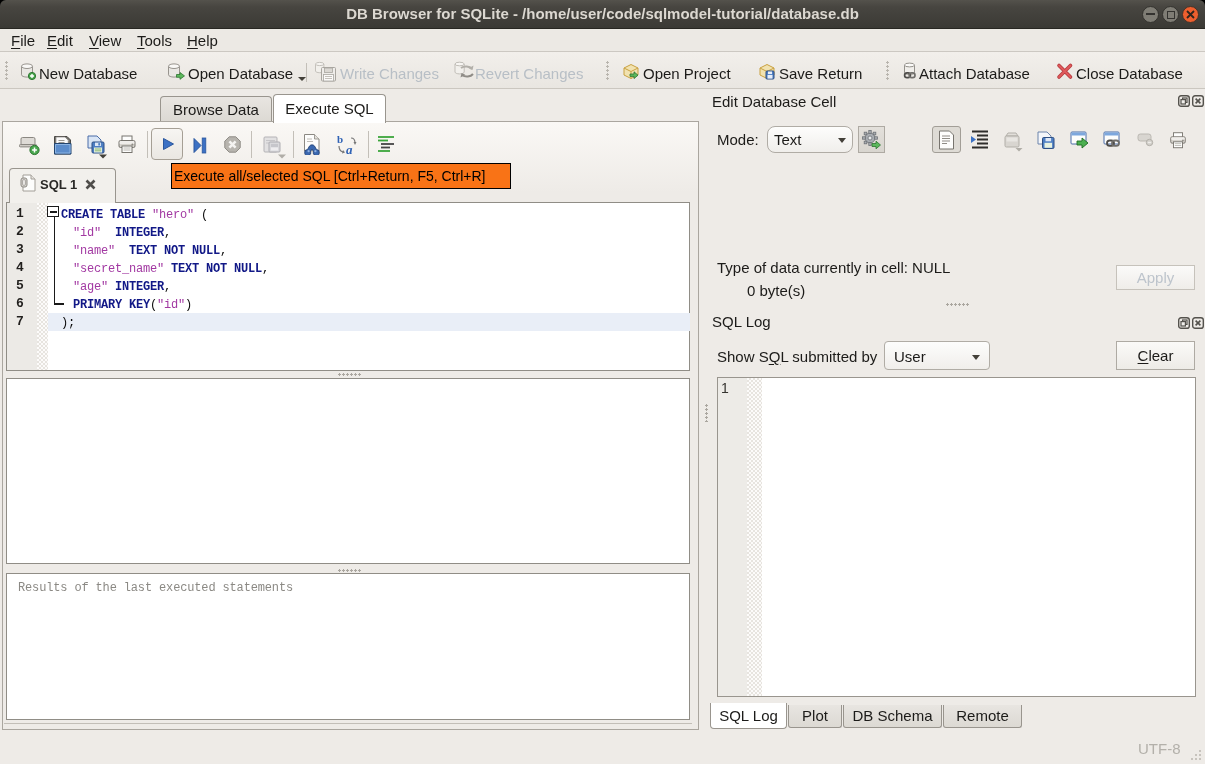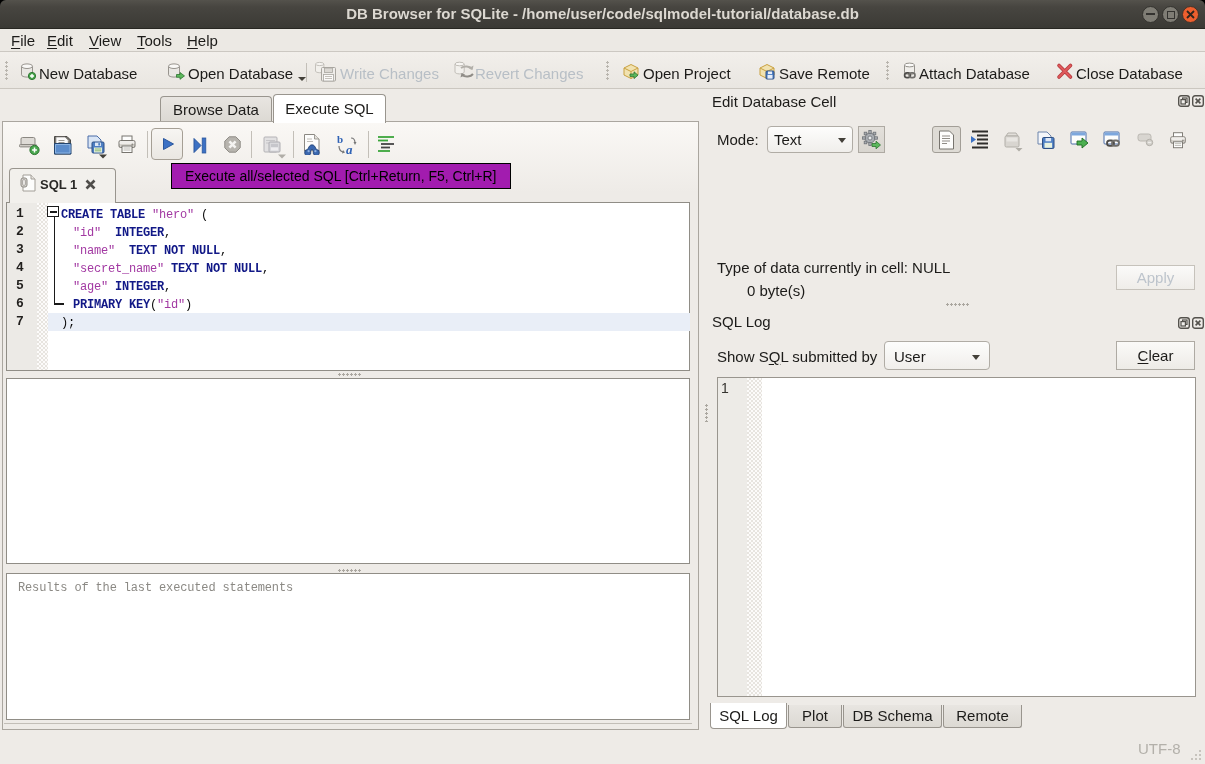--- a/index.html
+++ b/index.html
@@ -45,21 +45,21 @@
   .vdots{position:absolute;width:3px;height:18px;
     background-image:radial-gradient(circle at 1.5px 1.5px,#aaa69f 1px,transparent 1.1px);
     background-size:3px 4px;}
   
   .btn{position:absolute;box-sizing:border-box;border:1px solid #aeaaa3;border-radius:0;background:linear-gradient(#fbfaf8,#edebe7);font-size:15px;color:#1c1b19;text-align:center;}
   .btn.dis{background:linear-gradient(#fbfaf9,#efede9);border-color:#c6c2bb;color:#bdc4cc;}
   .combo{position:absolute;box-sizing:border-box;border:1px solid #b0aca5;border-radius:4px;background:linear-gradient(#fdfdfc,#f0eeeb);font-size:15px;color:#1c1b19;}
   .carr{position:absolute;width:0;height:0;border-left:4px solid transparent;border-right:4px solid transparent;border-top:5px solid #434039;}
   .dock-title{position:absolute;font-size:15px;color:#1c1b19;}
   .icon{position:absolute;}
-  #tooltip{left:171px;top:163px;width:340px;height:26px;background:#a21caf;border:1px solid #000;box-sizing:border-box;font-size:14px;color:#000;line-height:24px;padding-left:13px;white-space:nowrap;z-index:50;}
+  #tooltip{left:171px;top:163px;width:340px;height:26px;background:#f97316;border:1px solid #000;box-sizing:border-box;font-size:14px;color:#000;line-height:24px;padding-left:2px;white-space:nowrap;z-index:50;}
 </style>
 </head>
 <body>
 <div id="win">
 
   <div id="titlebarback" class="abs"></div>
   <div id="titlebar" class="abs"></div>
   <div id="title" class="abs">DB Browser for SQLite - /home/user/code/sqlmodel-tutorial/database.db</div>
   <div class="winbtn abs" style="left:1142px;background:#7f7d75;border:1px solid #33322e;"></div>
   <div class="abs" style="left:1146px;top:13px;width:9px;height:2px;background:#343330;"></div>
@@ -79,21 +79,21 @@
   </div>
 
   <div id="toolbar" class="abs">
     <div class="handle" style="left:5px;top:9px;"></div>
     <span class="tblabel" style="left:39px;">New Database</span>
     <span class="tblabel" style="left:188px;">Open Database</span>
     <span class="tblabel dis" style="left:340px;">Write Changes</span>
     <span class="tblabel dis" style="left:475px;">Revert Changes</span>
     <div class="handle" style="left:606px;top:9px;"></div>
     <span class="tblabel" style="left:643px;">Open Project</span>
-    <span class="tblabel" style="left:779px;">Save Remote</span>
+    <span class="tblabel" style="left:779px;">Save Return</span>
     <div class="handle" style="left:886px;top:9px;"></div>
     <span class="tblabel" style="left:919px;">Attach Database</span>
     <span class="tblabel" style="left:1076px;">Close Database</span>
     <div class="vsep" style="left:306px;"></div>
   </div>
   <div id="tbicons">
 
     <svg class="icon" style="left:20px;top:63px;" width="16" height="17" viewBox="0 0 16 17">
       <path d="M1.5 3.2 v8.6 c0 1.3 2.4 2.3 5.5 2.3 s5.5 -1 5.5 -2.3 v-8.6" fill="#e9e7e3" stroke="#98948e"></path>
       <ellipse cx="7" cy="3.2" rx="5.5" ry="2.3" fill="#f9f8f6" stroke="#98948e"></ellipse>
@@ -315,21 +315,21 @@
       <rect x="4.6" y="3" width="4.4" height="4.4" fill="none" stroke="#54524d" stroke-width="1.2"></rect>
       <rect x="3" y="4.6" width="4.4" height="4.4" fill="#f1efec" stroke="#54524d" stroke-width="1.2"></rect>
     </svg>
     <svg class="icon" style="left:1192px;top:95px;" width="12" height="12" viewBox="0 0 12 12">
       <rect x="0.7" y="0.7" width="10.6" height="10.6" rx="2.4" fill="none" stroke="#54524d" stroke-width="1.4"></rect>
       <path d="M3.6 3.6 l4.8 4.8 M8.4 3.6 l-4.8 4.8" stroke="#54524d" stroke-width="1.6"></path>
     </svg>
   </div>
 
   <span class="abs" style="left:717px;top:131px;font-size:15px;color:#1c1b19;">Mode:</span>
-  <div class="combo" style="left:767px;top:126px;width:86px;height:27px;">
+  <div class="combo" style="left:767px;top:126px;width:86px;height:27px;border-radius:8px;">
       <span style="position:absolute;left:6px;top:4px;">Text</span>
       <span class="carr" style="left:70px;top:11px;"></span>
     </div>
   <div class="btn" style="left:858px;top:126px;width:27px;height:27px;background:linear-gradient(#e3e0db,#d8d5cf);"></div>
   <div id="modeicons">
 
     <svg class="icon" style="left:861px;top:129px;" width="21" height="21" viewBox="0 0 21 21">
       <g fill="#a9adb2" stroke="#6e7277" stroke-width="0.8">
         <circle cx="9" cy="9" r="5"></circle>
         <g>

